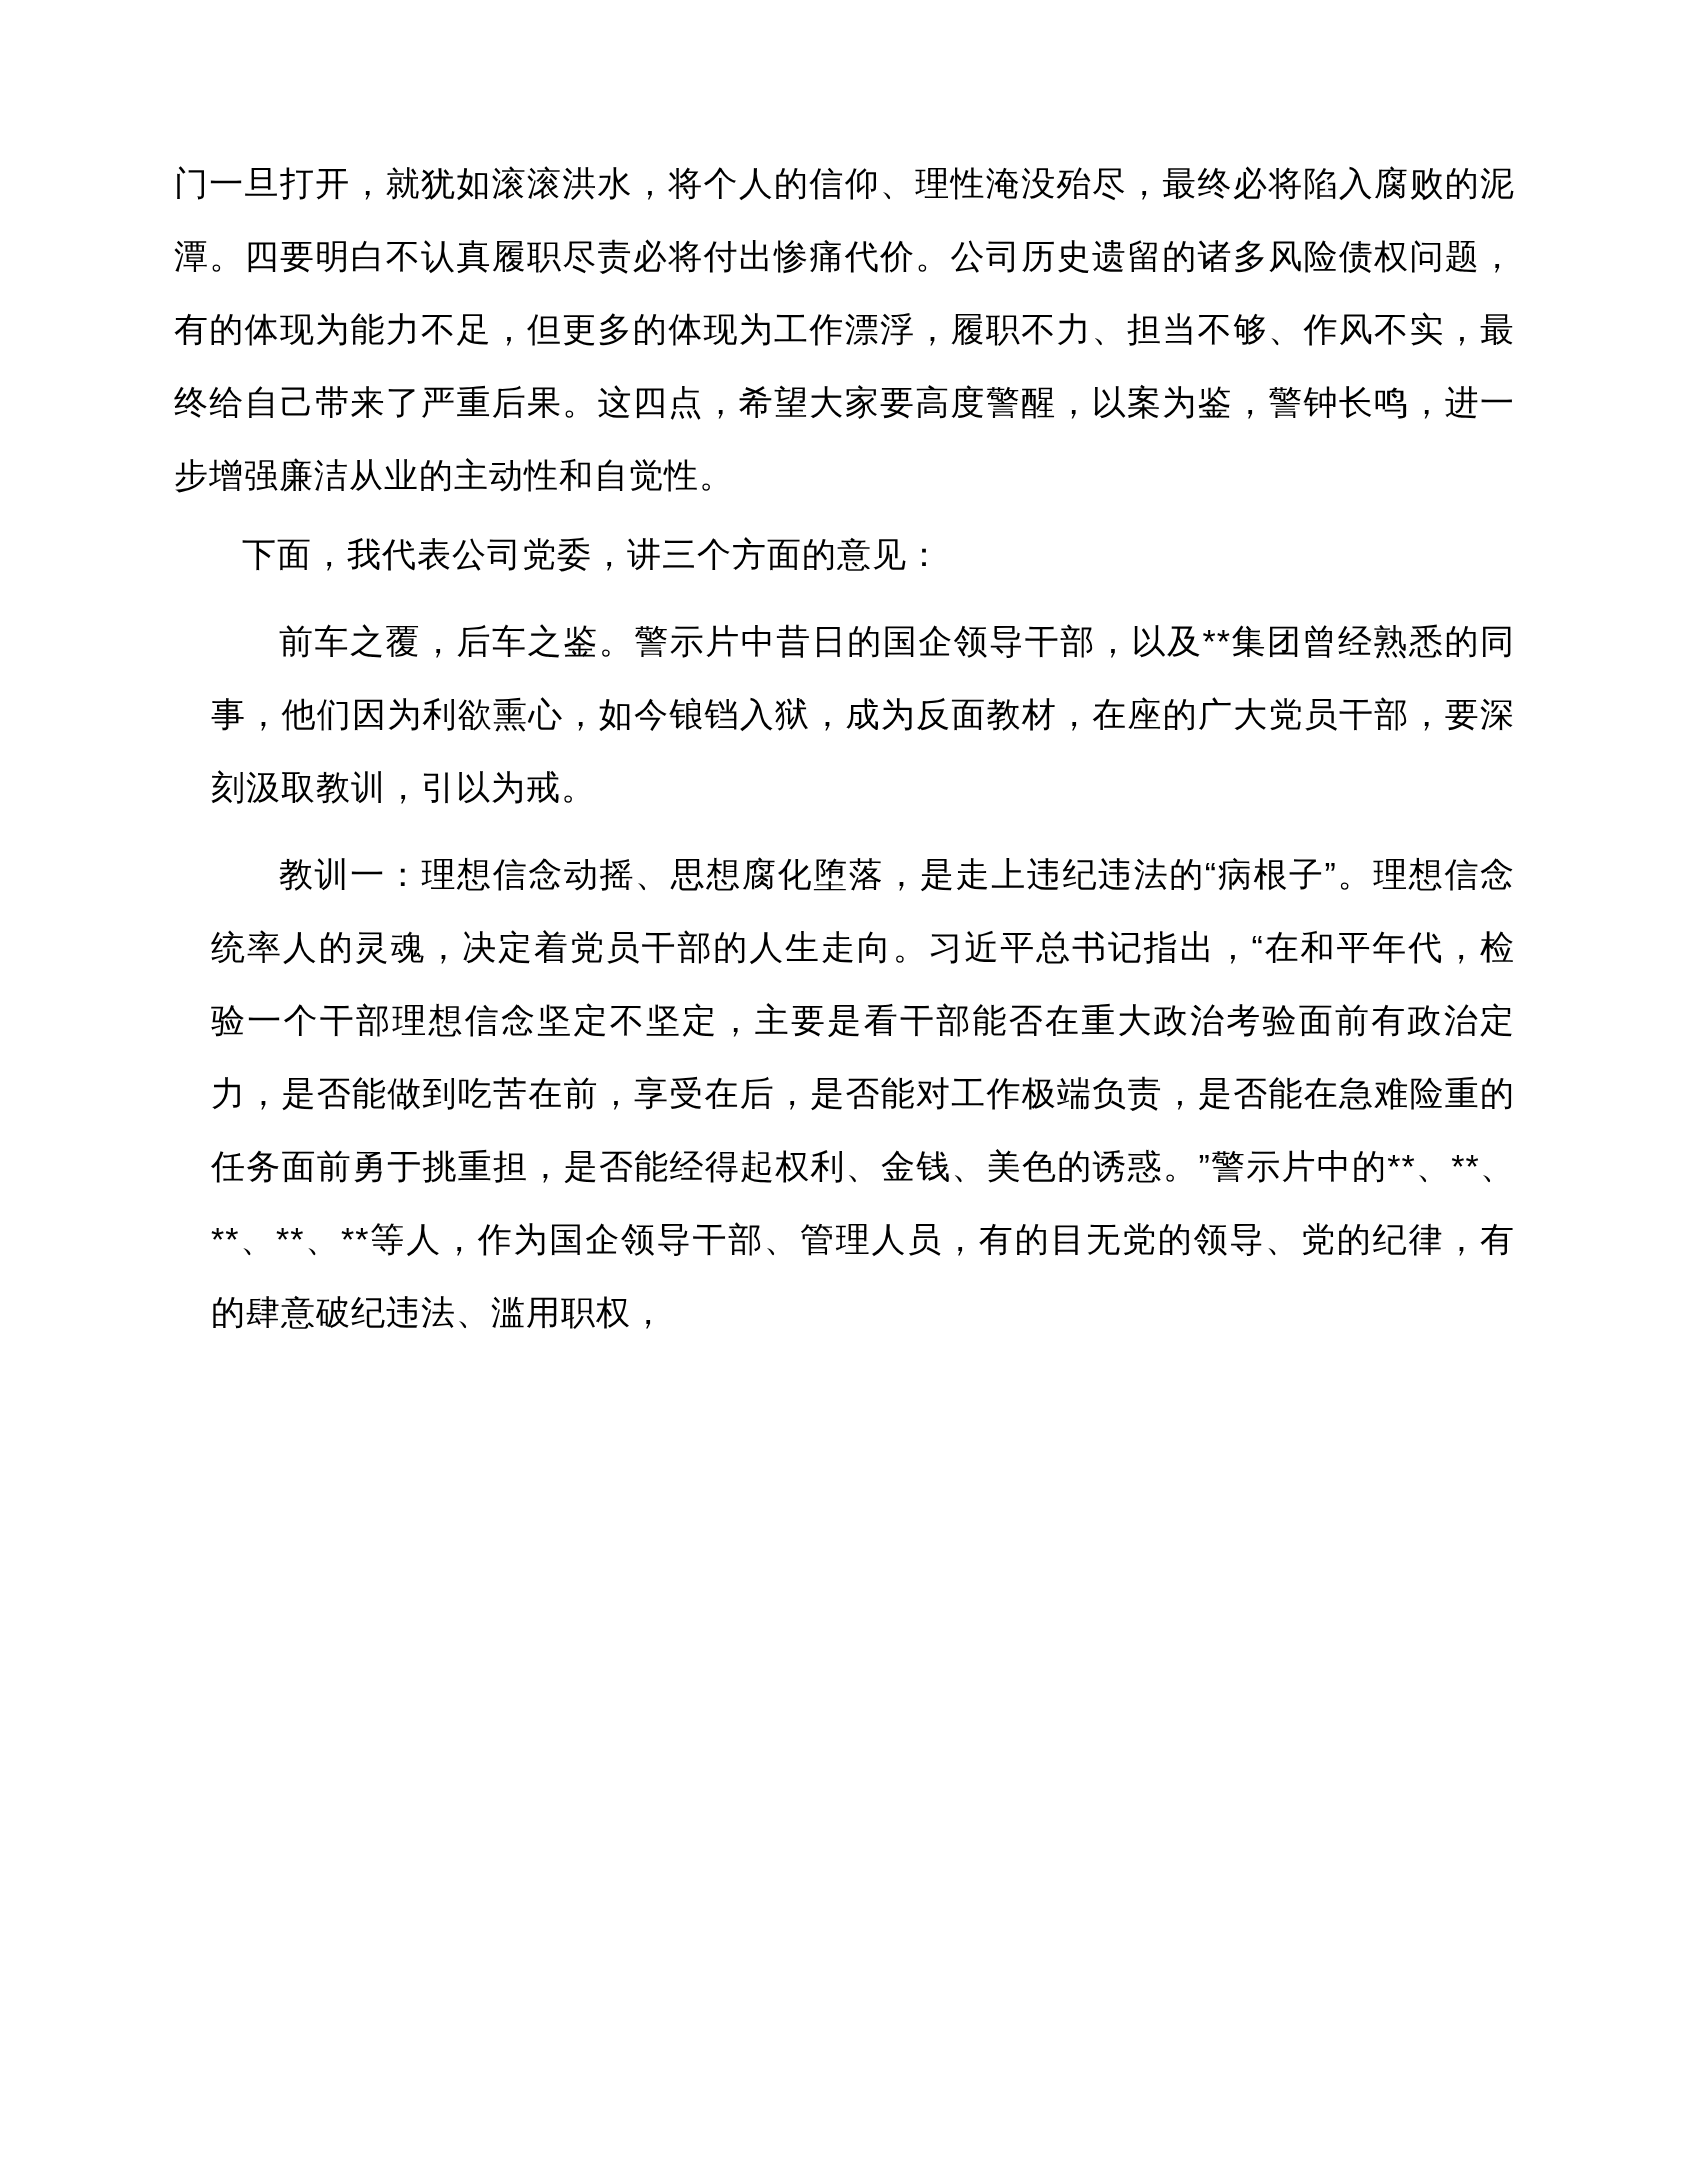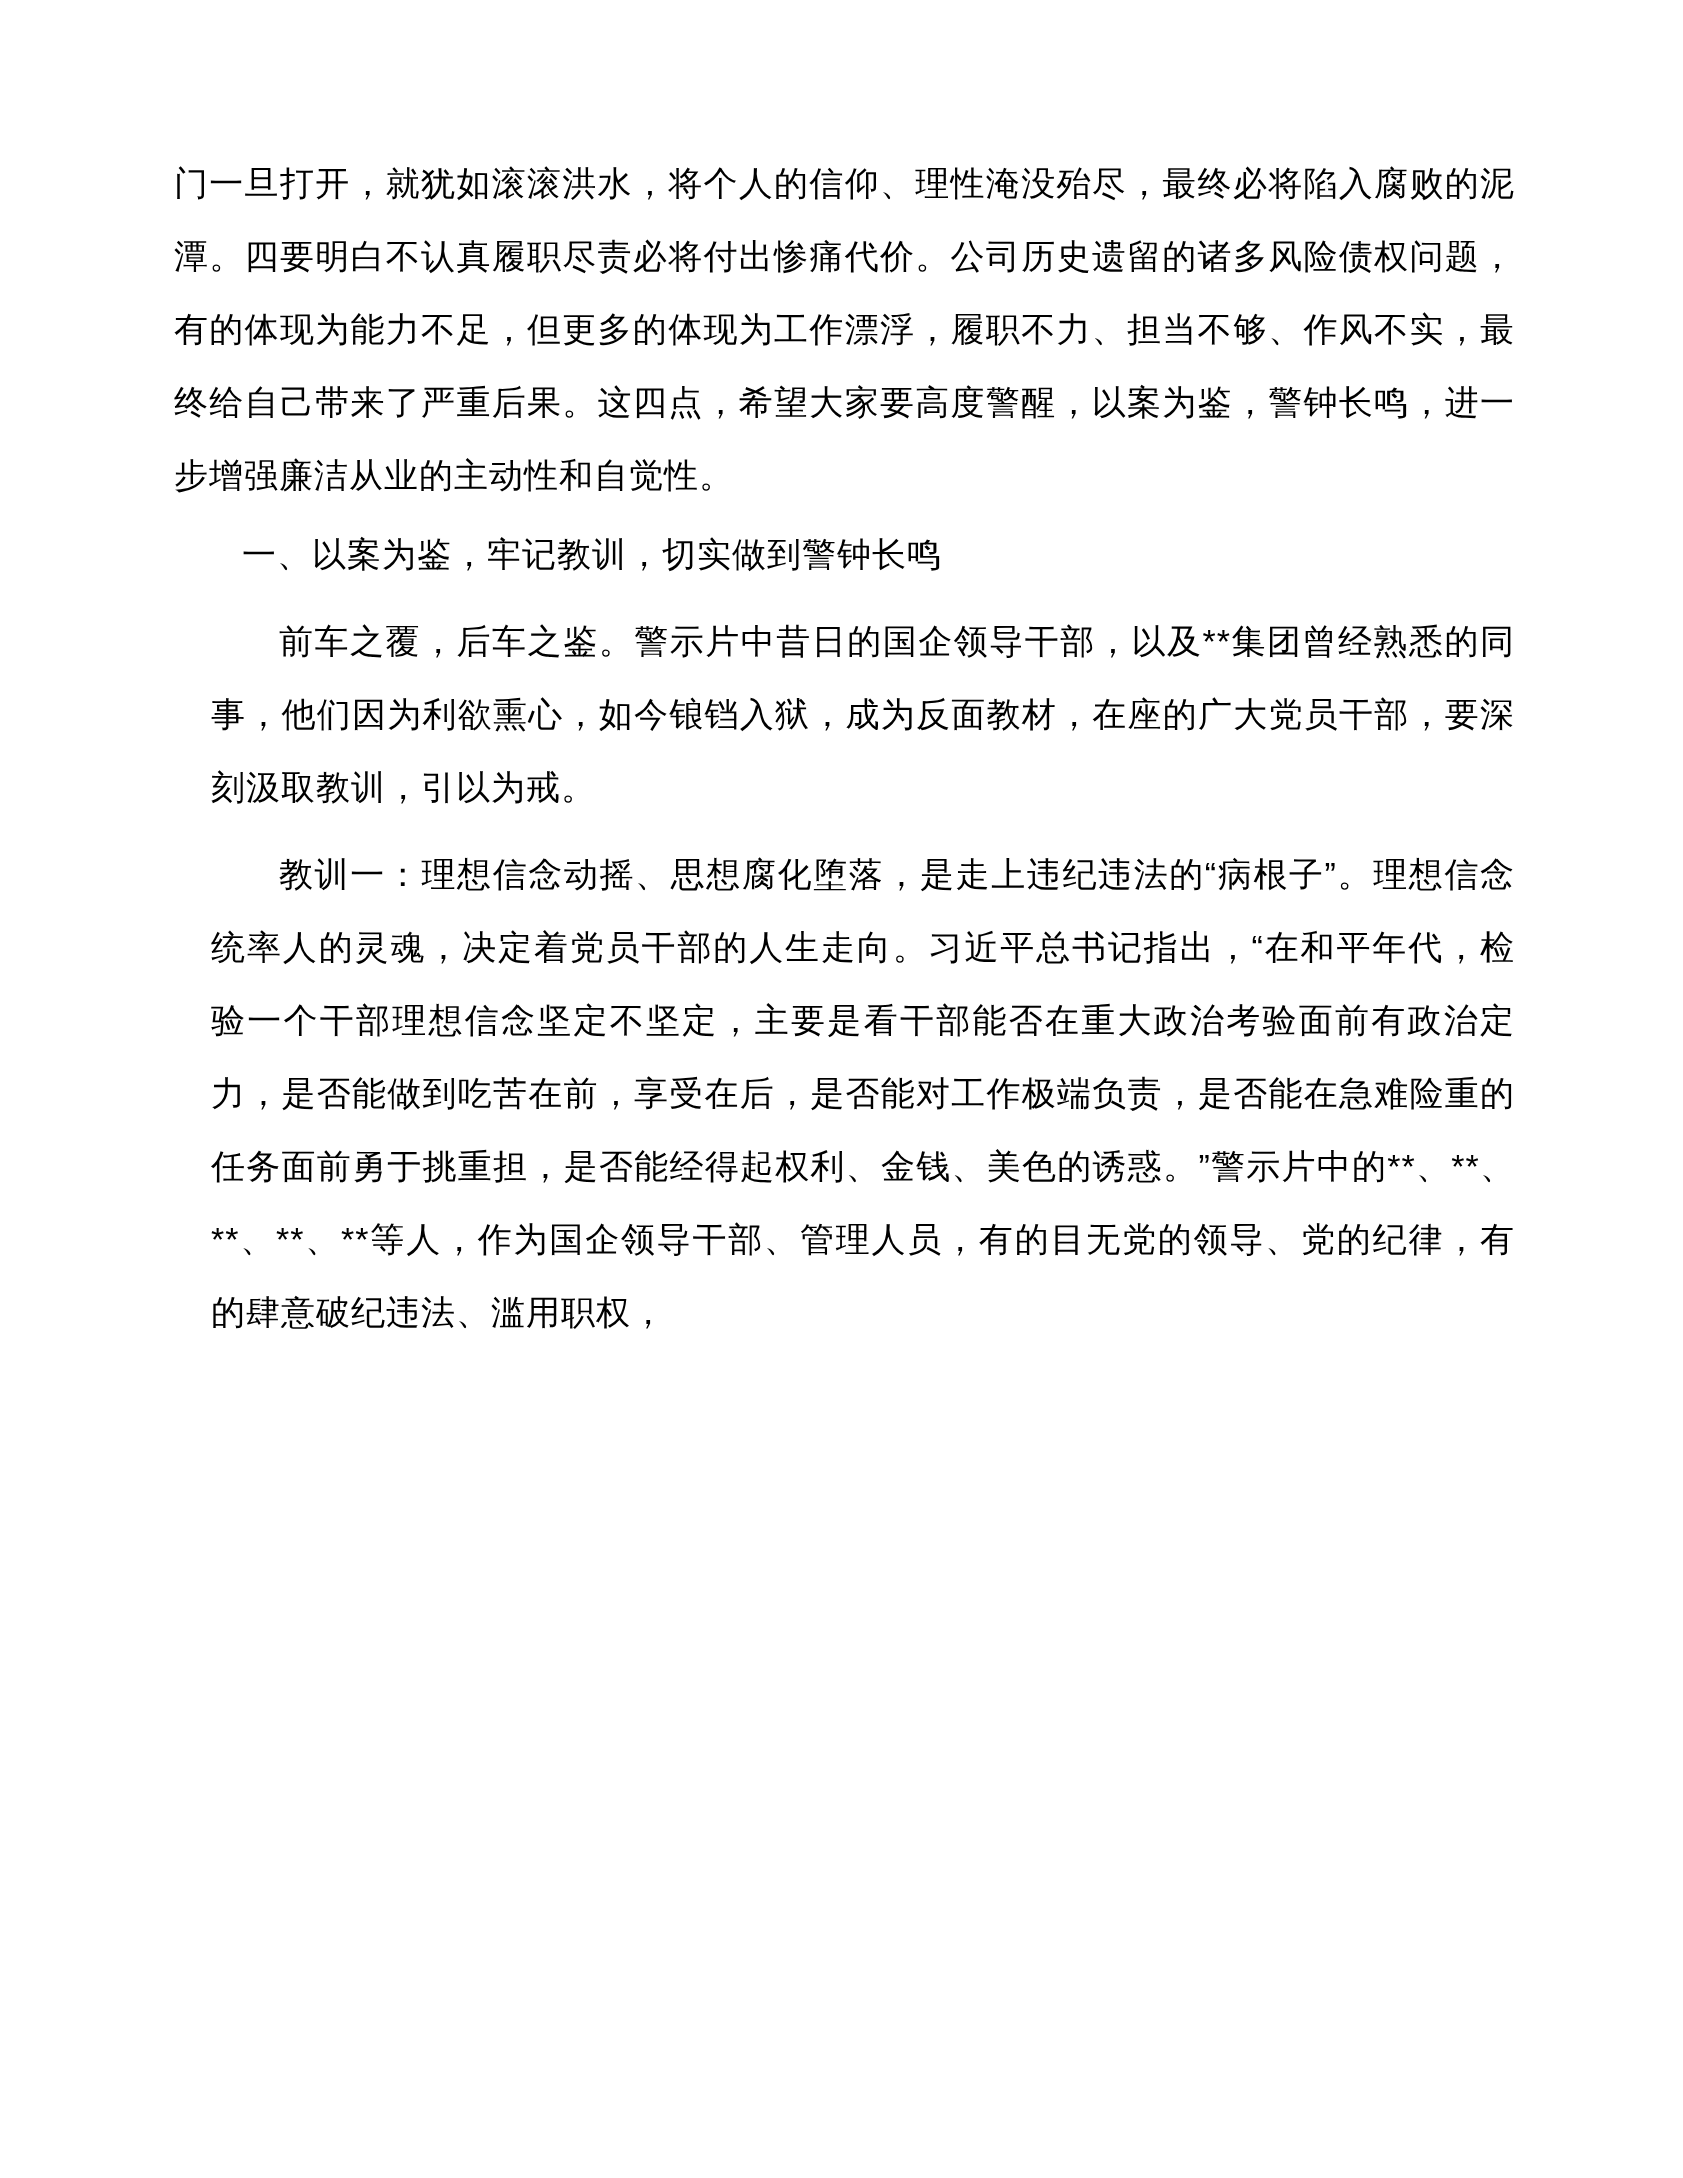--- a/index.html
+++ b/index.html
@@ -36,17 +36,17 @@
   .para.spaced-before {
     margin-top: 14px;
     margin-left: 37px;
   }
 </style>
 </head>
 <body>
 
 <div class="page">
   <p class="para no-indent">门一旦打开，就犹如滚滚洪水，将个人的信仰、理性淹没殆尽，最终必将陷入腐败的泥潭。四要明白不认真履职尽责必将付出惨痛代价。公司历史遗留的诸多风险债权问题，有的体现为能力不足，但更多的体现为工作漂浮，履职不力、担当不够、作风不实，最终给自己带来了严重后果。这四点，希望大家要高度警醒，以案为鉴，警钟长鸣，进一步增强廉洁从业的主动性和自觉性。</p>
-  <p class="para indent">一、以案为鉴，牢记教训，切实做到警钟长鸣</p>
+  <p class="para indent">下面，我代表公司党委，讲三个方面的意见：</p>
   <p class="para indent spaced-before">前车之覆，后车之鉴。警示片中昔日的国企领导干部，以及**集团曾经熟悉的同事，他们因为利欲熏心，如今锒铛入狱，成为反面教材，在座的广大党员干部，要深刻汲取教训，引以为戒。</p>
   <p class="para indent spaced-before">教训一：理想信念动摇、思想腐化堕落，是走上违纪违法的“病根子”。理想信念统率人的灵魂，决定着党员干部的人生走向。习近平总书记指出，“在和平年代，检验一个干部理想信念坚定不坚定，主要是看干部能否在重大政治考验面前有政治定力，是否能做到吃苦在前，享受在后，是否能对工作极端负责，是否能在急难险重的任务面前勇于挑重担，是否能经得起权利、金钱、美色的诱惑。”警示片中的**、**、**、**、**等人，作为国企领导干部、管理人员，有的目无党的领导、党的纪律，有的肆意破纪违法、滥用职权，</p>
 </div>
 
 
 </body></html>

